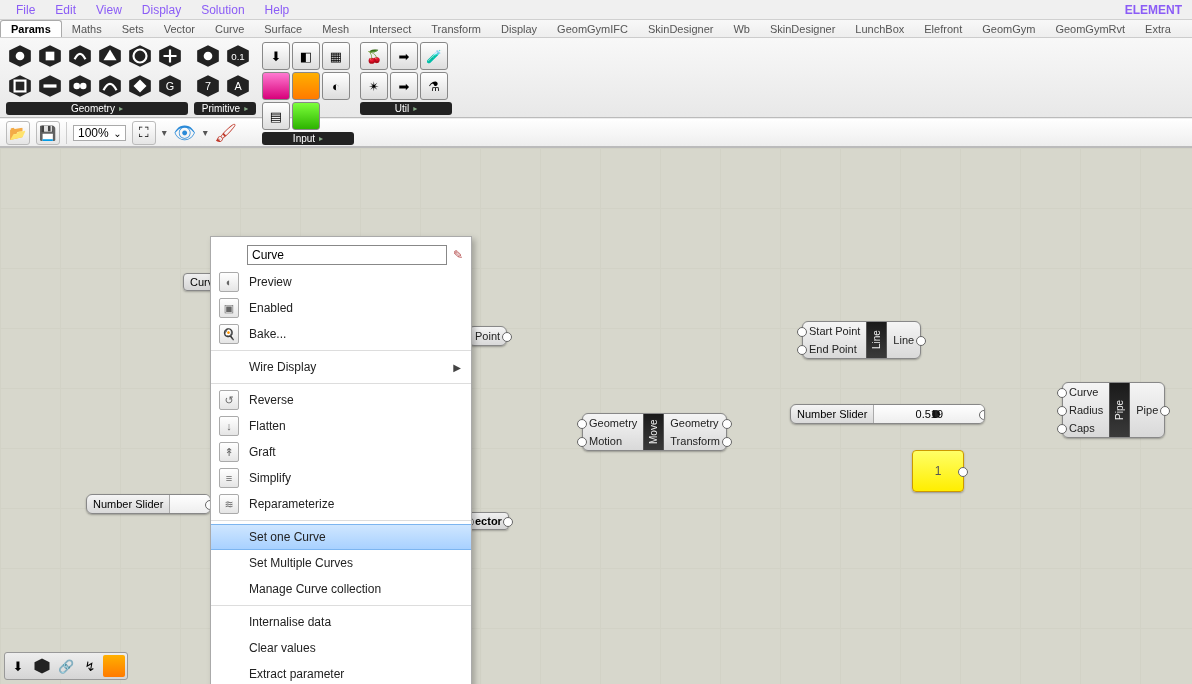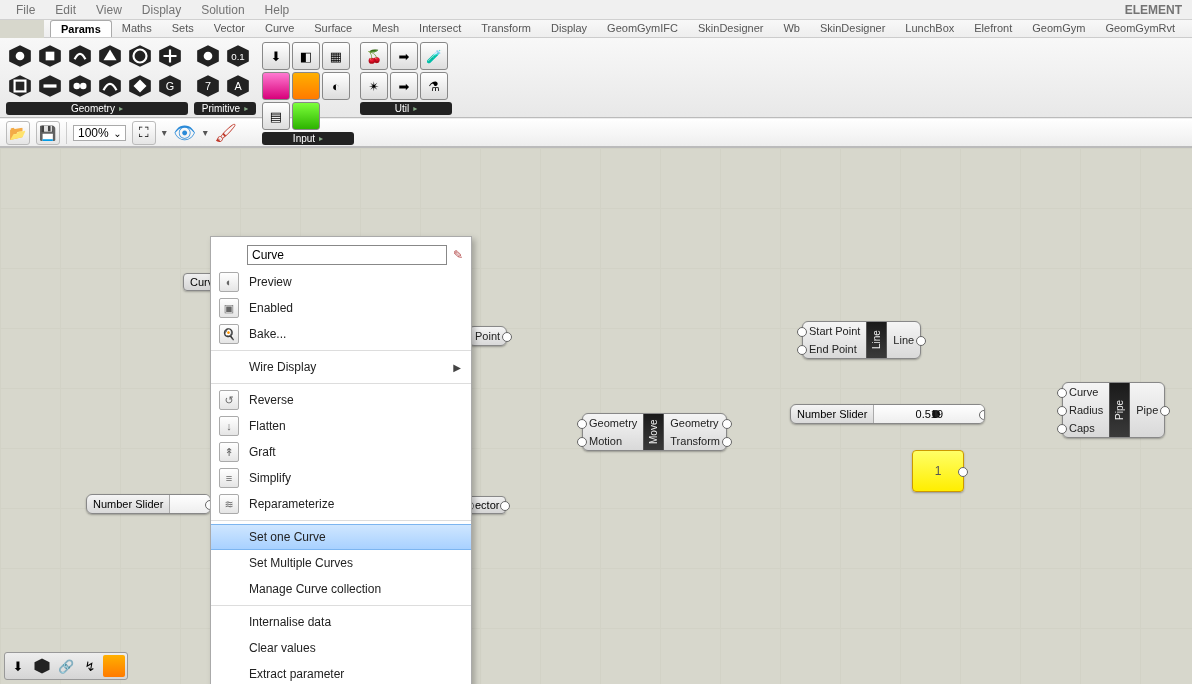--- a/index.html
+++ b/index.html
@@ -1,24 +1,24 @@
 <!DOCTYPE html>
 <html><head>
 <meta charset="utf-8">
 <style>
 * { box-sizing: border-box; margin: 0; padding: 0; font-family: "Segoe UI", Tahoma, sans-serif; }
 body { width: 1192px; height: 684px; background: #d7d7cc; overflow: hidden; position: relative; }
 
 
-.menubar { height: 20px; background: #f0f0f0; display: flex; align-items: center; padding: 0 6px; font-size: 12px; color: #737373; border-bottom: 1px solid #d0d0d0; }
+.menubar { height: 20px; background: #f0f0f0; display: flex; align-items: center; padding: 0 6px; font-size: 12px; color: #8b5cf6; border-bottom: 1px solid #d0d0d0; }
 .menubar > div { padding: 2px 10px; cursor: default; }
 .menubar .right-label { margin-left: auto; font-weight: bold; padding-right: 4px; }
 
 
-.ribbon-tabs { height: 18px; background: linear-gradient(#f8f8f8,#eee); display: flex; align-items: flex-start; font-size: 11px; color: #555; padding-left: 6px; border-bottom: 1px solid #ccc; margin-left: 44px; }
+.ribbon-tabs { height: 18px; background: linear-gradient(#f8f8f8,#eee); display: flex; align-items: flex-end; font-size: 11px; color: #555; padding-left: 0; border-bottom: 1px solid #ccc; }
 .ribbon-tabs > div { padding: 2px 10px; }
 .ribbon-tabs > div.active { background: #fff; border: 1px solid #aaa; border-bottom: none; border-radius: 3px 3px 0 0; color: #000; font-weight: 600; }
 
 
 .ribbon-body { height: 80px; background: linear-gradient(#f8f8f8,#e8e8e8); display: flex; align-items: flex-start; padding: 4px 6px; border-bottom: 1px solid #bbb; gap: 6px; }
 .ribbon-group { display: flex; flex-direction: column; align-items: center; }
 .ribbon-icons { display: flex; flex-wrap: wrap; gap: 2px; }
 .ribbon-icons.w6 { width: 182px; }
 .ribbon-icons.w2 { width: 62px; }
 .ribbon-icons.w3 { width: 92px; }
@@ -294,21 +294,21 @@
     <div class="outs">
         <div>Point</div>
       </div>
   </div>
 
   <div class="slider" style="left:86px; top:346px;">
     <div class="lab">Number Slider</div>
     <div class="track" style="width:40px;"></div>
   </div>
 
-  <div class="mini-tag in-only" style="left:468px; top:348px;">ector</div>
+  <div class="mini-tag in-only" style="left:468px; top:364px;font-weight:bold;">ector</div>
 
   <div class="comp" style="left:582px; top:265px;">
     <div class="ins">
       <div>Geometry</div>
       <div>Motion</div>
     </div>
     <div class="mid">Move</div>
     <div class="outs">
       <div>Geometry</div>
       <div>Transform</div>

